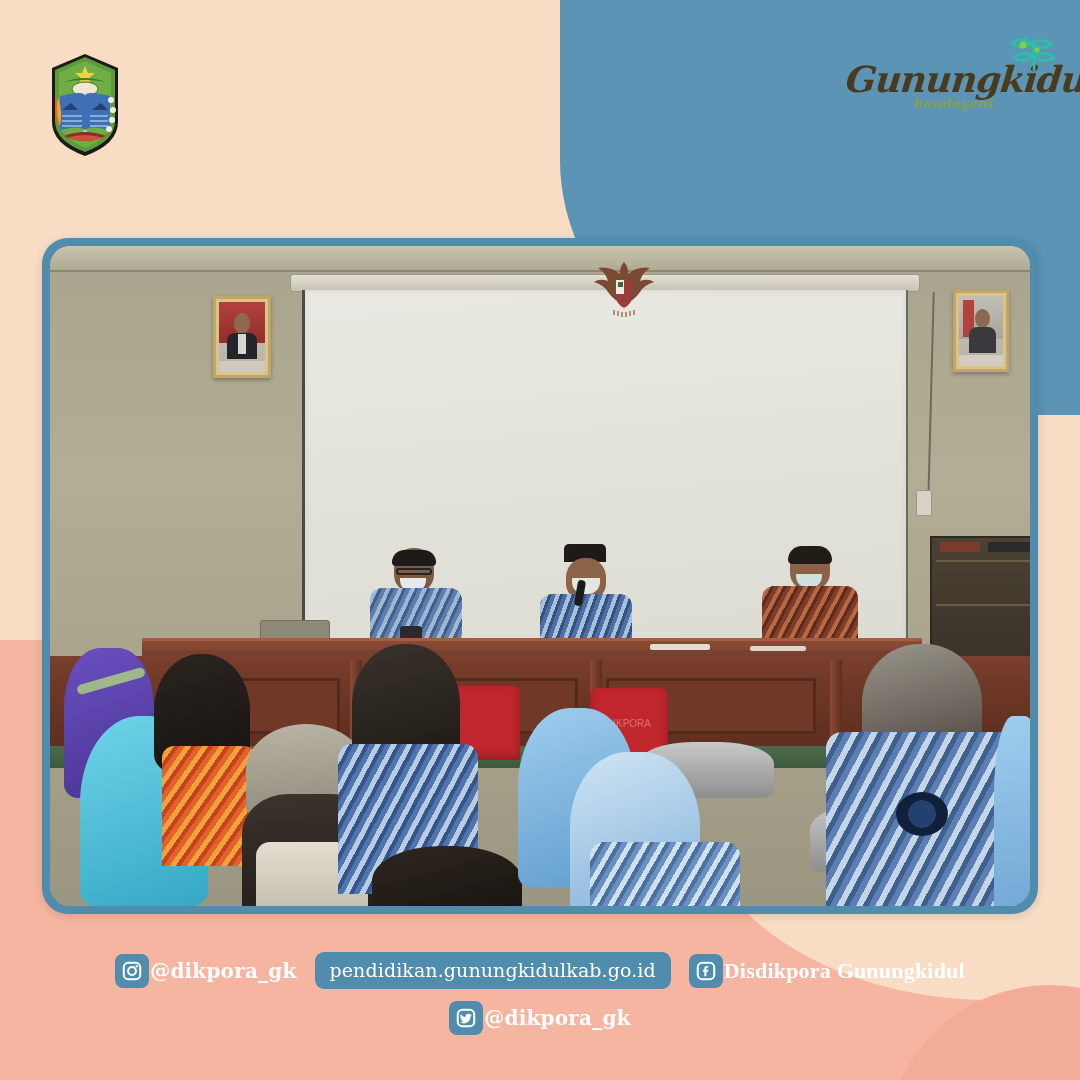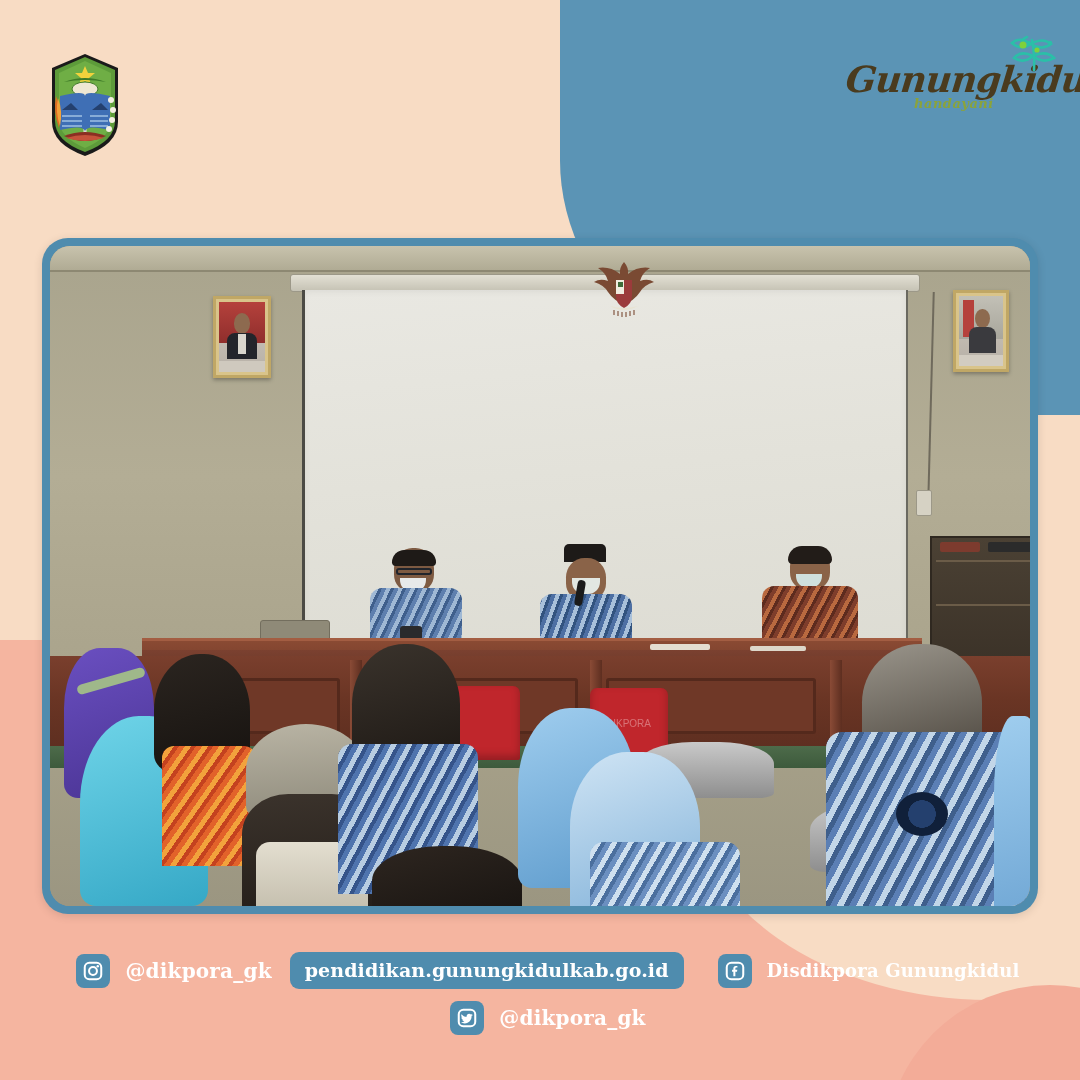--- a/index.html
+++ b/index.html
@@ -177,34 +177,34 @@
   }
   .chair-chrome {
     position:absolute; background:linear-gradient(180deg,#c9c9c9,#8e8e8e);
     border-radius:40% 40% 10% 10%;
   }
 
   
   .social { position:absolute; left:0; top:952px; width:1080px; z-index:7; }
   .row { display:flex; align-items:center; justify-content:center; gap:18px; }
   .row2 { margin-top:12px; }
-  .s-item { display:flex; align-items:center; gap:15px;margin-left:16px; }
+  .s-item { display:flex; align-items:center; gap:1px; }
   .s-icon {
     width:34px; height:34px; border-radius:8px; background:#4F8CAE;
     display:flex; align-items:center; justify-content:center; flex:0 0 auto;
   }
   .s-label {
     color:#ffffff; font-family:"DejaVu Serif", serif; font-weight:bold;
     font-size:20px; letter-spacing:.2px;
   }
-  .s-label.small { font-size:18px; }
+  .s-label.small { font-size:22px;font-family:Liberation Serif, serif; }
   .url-pill {
     background:#4F8CAE; color:#fff; border-radius:9px;
     padding:7px 15px 8px; font-family:"DejaVu Serif", serif;
-    font-weight:bold; font-size:19px; letter-spacing:.1px;text-align:center;
+    font-weight:normal; font-size:19px; letter-spacing:.1px;text-align:center;
   }
 </style>
 </head>
 <body>
 
 <div id="bg">
   <div class="bg-peach-top"></div>
   <div class="bg-salmon-bottom"></div>
   <div class="bg-blue"></div>
   <div class="bg-blue-strip"></div>

